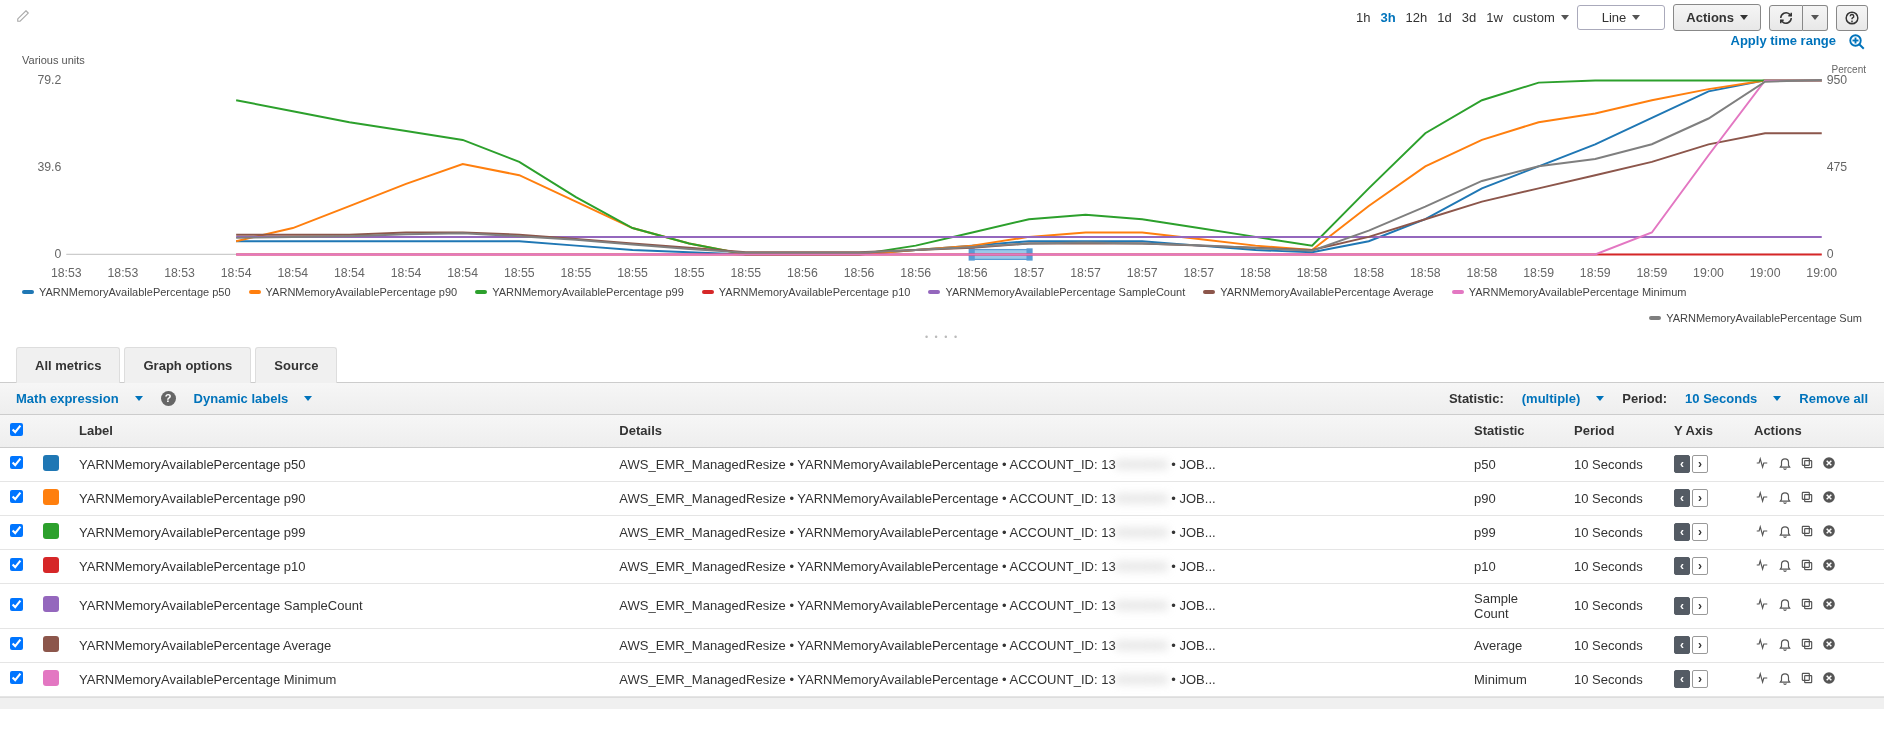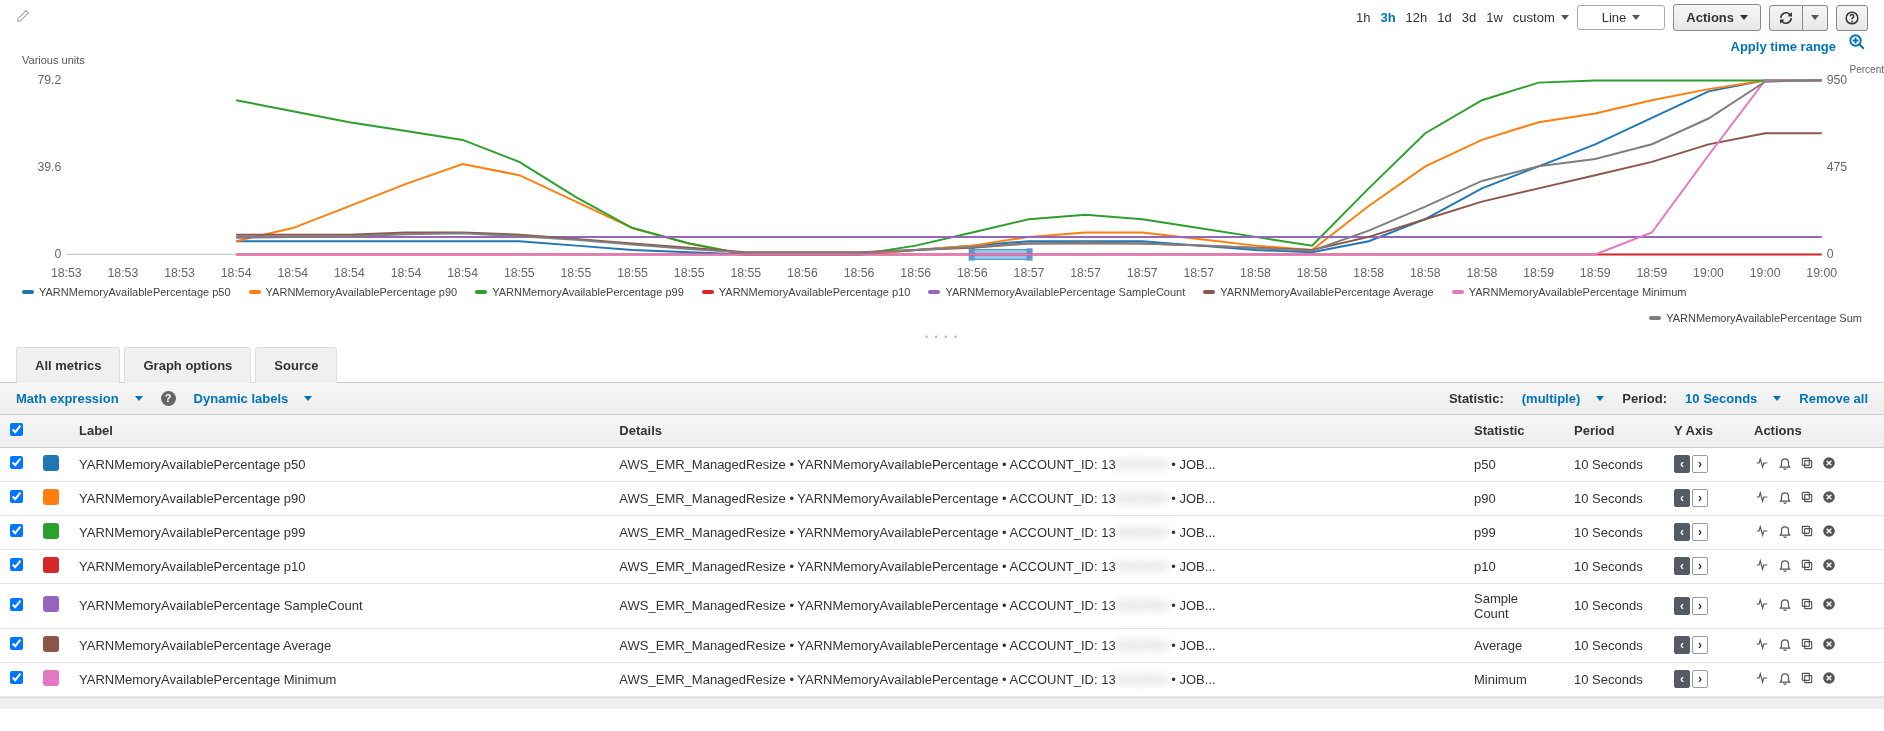--- a/index.html
+++ b/index.html
@@ -13,24 +13,24 @@
 .time-ranges .active { color: #0073bb; font-weight: bold; }
 .dropdown-btn { display: inline-flex; align-items: center; gap: 6px; border: 1px solid #aab; background: #fff; padding: 4px 24px; border-radius: 3px; cursor: pointer; font-size: 13px; min-width: 85px; justify-content: space-between; }
 .actions-btn { display: inline-flex; align-items: center; gap: 6px; border: 1px solid #888; background: linear-gradient(#f5f5f5,#e8e8e8); padding: 5px 12px; border-radius: 3px; cursor: pointer; font-weight: bold; color: #333; }
 .icon-btn { display: inline-flex; align-items: center; justify-content: center; border: 1px solid #888; background: linear-gradient(#f5f5f5,#e8e8e8); padding: 5px 8px; border-radius: 3px; cursor: pointer; }
 .btn-group { display: flex; }
 .btn-group .icon-btn:first-child { border-top-right-radius: 0; border-bottom-right-radius: 0; }
 .btn-group .icon-btn:last-child { border-top-left-radius: 0; border-bottom-left-radius: 0; border-left: none; }
 .caret { width: 0; height: 0; border-left: 4px solid transparent; border-right: 4px solid transparent; border-top: 5px solid #555; display: inline-block; }
 .caret-white { border-top-color: #333; }
 
-.chart-topbar { display: flex; justify-content: flex-end; align-items: flex-end; padding: 0 18px 0 0; gap: 12px; }
+.chart-topbar { display: flex; justify-content: flex-end; align-items: flex-start; padding: 0 18px 0 0; gap: 12px; }
 .apply-link { color: #0073bb; font-weight: bold; font-size: 13px; cursor: pointer; }
 .zoom-icon { color: #0073bb; cursor: pointer; }
-.percent-label { font-size: 10px; color: #666; text-align: right; margin-top: -2px; }
+.percent-label { font-size: 10px; color: #666; text-align: right; padding-right: 18px; margin-top: -2px; }
 .units-label { font-size: 11px; color: #555; padding-left: 22px; }
 
 .chart-wrap { padding: 0 18px 0 22px; position: relative; }
 .chart-svg { width: 100%; height: auto; display: block; }
 .legend-wrap { padding: 2px 22px 4px; font-size: 11px; color: #444; display: flex; flex-wrap: wrap; gap: 14px 18px; }
 .legend-item { display: inline-flex; align-items: center; gap: 5px; }
 .legend-swatch { width: 12px; height: 4px; border-radius: 2px; }
 .legend-right { margin-left: auto; }
 
 .drag-handle { text-align: center; color: #bbb; font-size: 9px; letter-spacing: 2px; padding: 4px 0; cursor: row-resize; }

